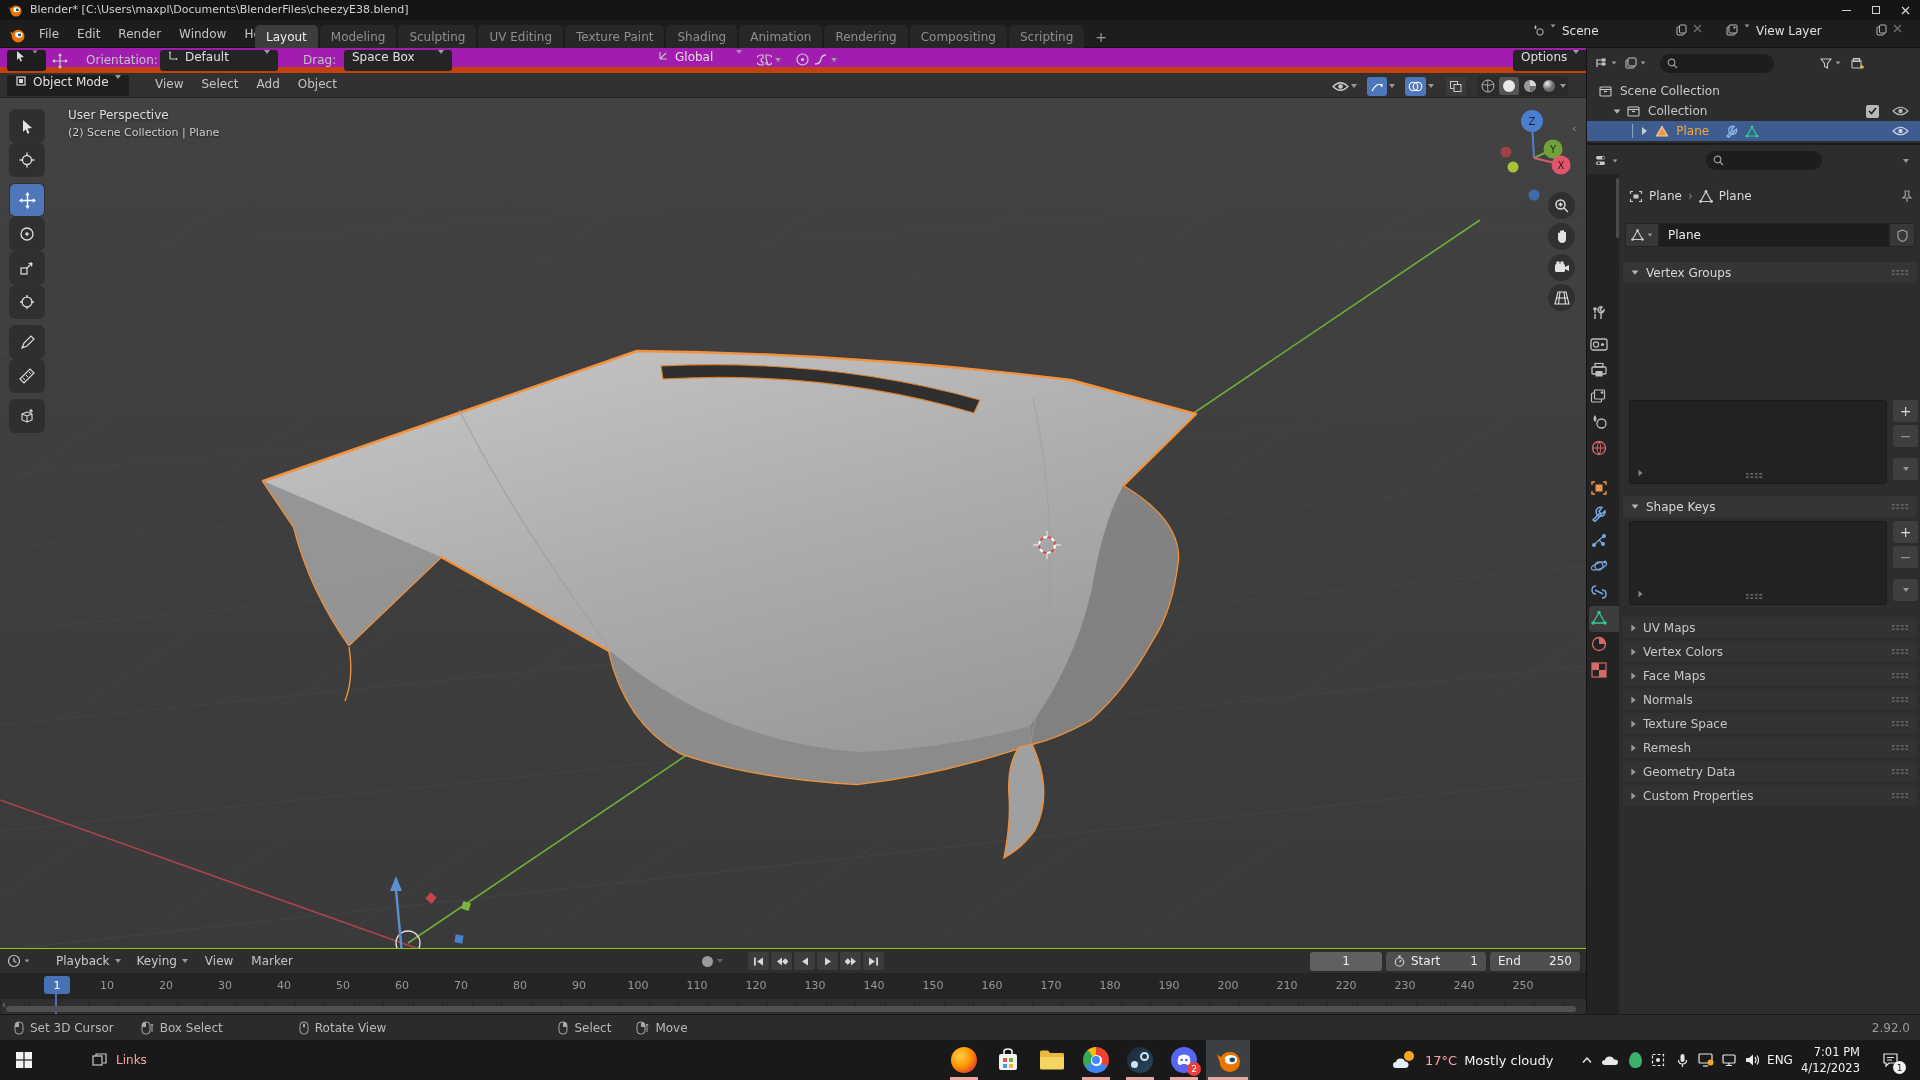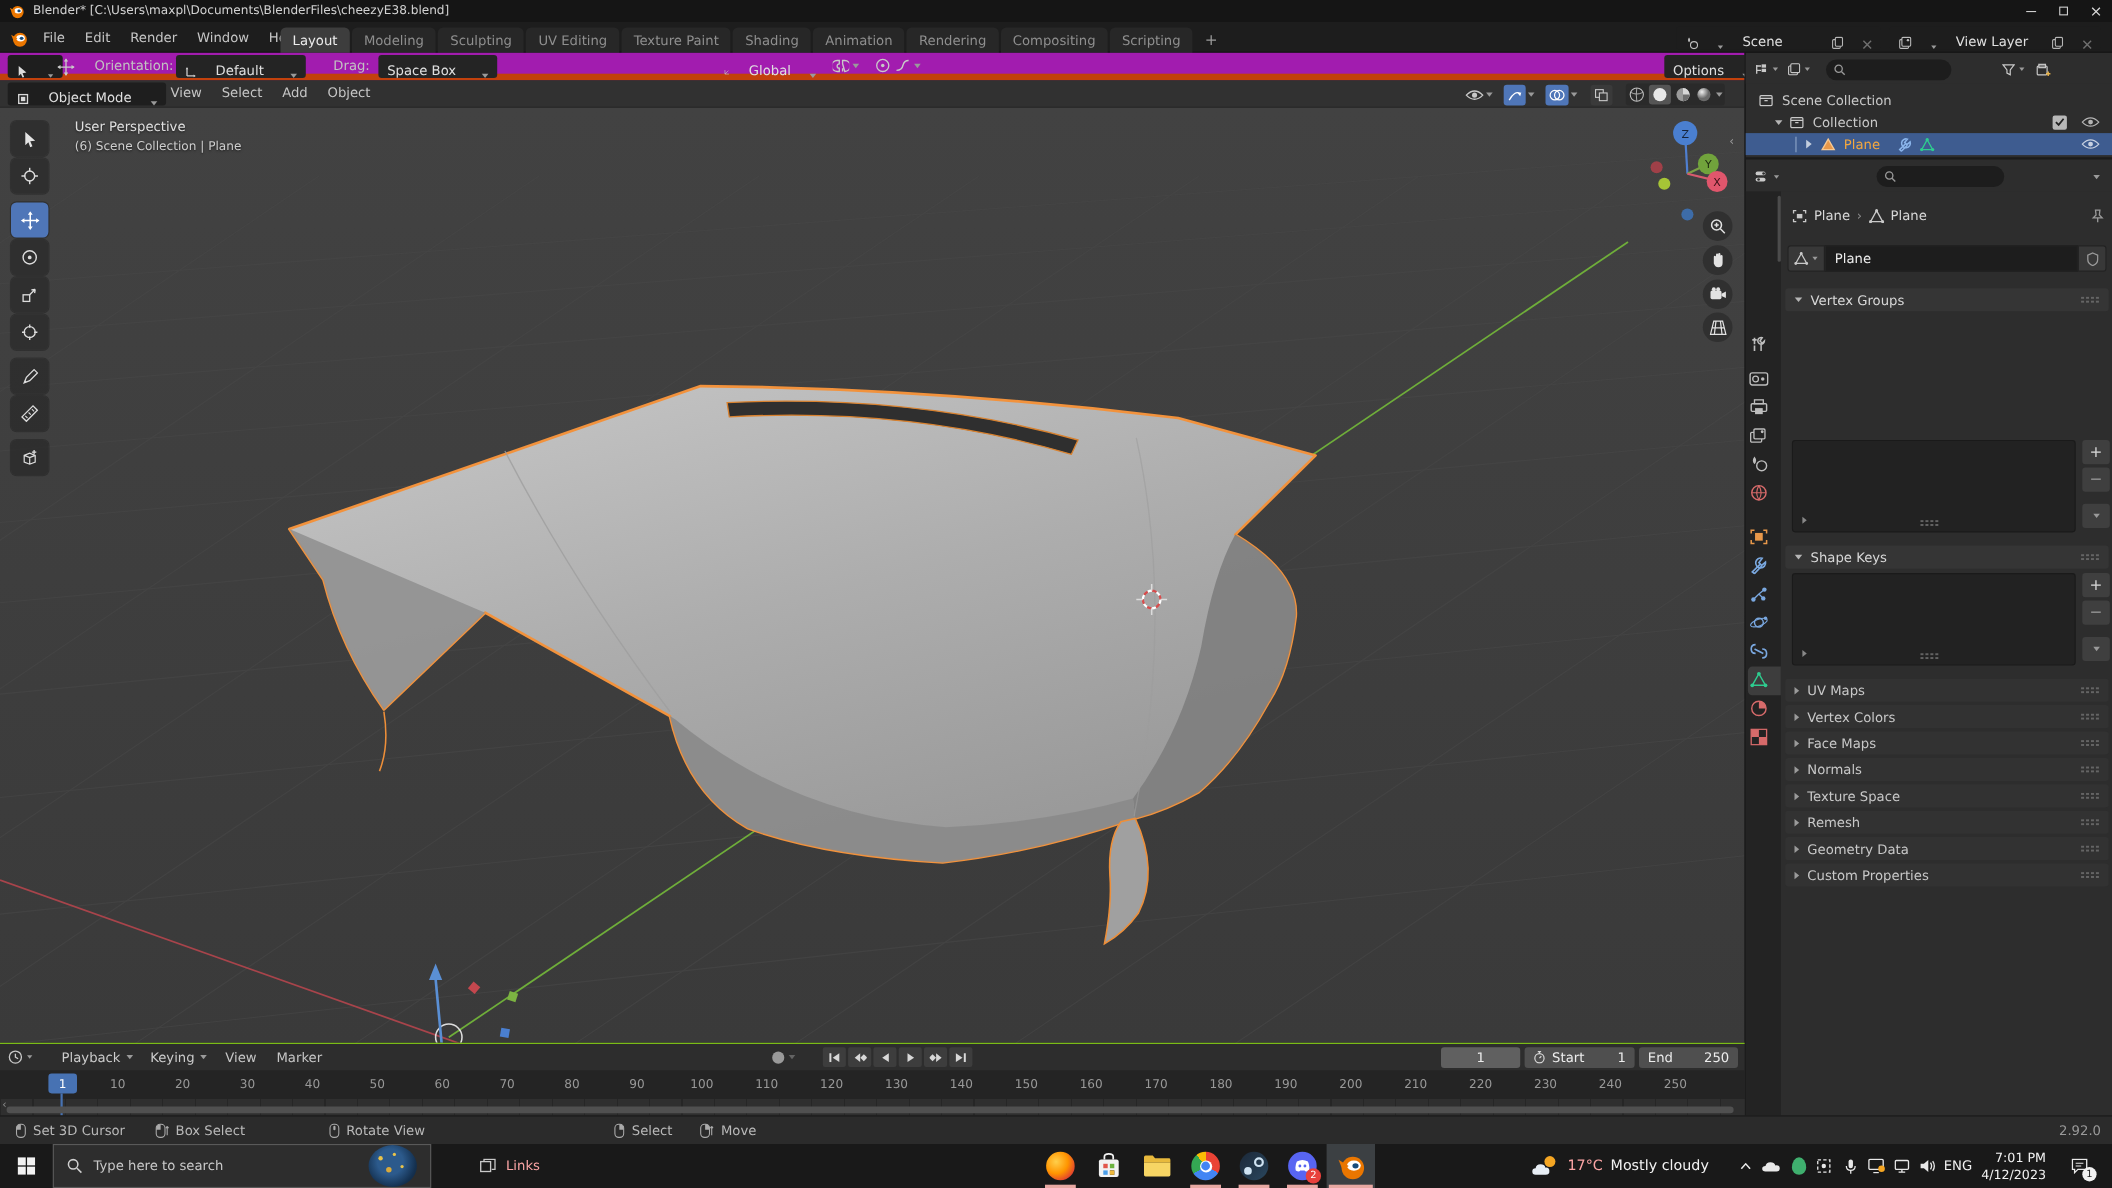--- a/index.html
+++ b/index.html
@@ -5,21 +5,21 @@
 *{box-sizing:border-box;margin:0;padding:0}
 html,body{background:#000}
 .screen{position:relative;width:1920px;height:1080px;overflow:hidden;background:#1d1d1d;
   font-family:"DejaVu Sans",sans-serif;font-size:12px;color:#ccc}
 .a{position:absolute}
 .f{display:flex;align-items:center}
 .chev{width:0;height:0;border-left:3.5px solid transparent;border-right:3.5px solid transparent;border-top:4px solid #9a9a9a;display:inline-block}
 .tri-r{width:0;height:0;border-top:4px solid transparent;border-bottom:4px solid transparent;border-left:5px solid #9a9a9a;display:inline-block}
 .tri-d{width:0;height:0;border-left:4px solid transparent;border-right:4px solid transparent;border-top:5px solid #b5b5b5;display:inline-block}
 .grip{width:18px;height:7px;background:radial-gradient(circle,#6a6a6a 1px,transparent 1.3px);background-size:4.5px 3.5px;opacity:.9}
-.dd{background:#242424;border-radius:3px;height:21px;display:inline-flex;align-items:flex-end;gap:17px;padding:0 8px;color:#e0e0e0;white-space:nowrap}
+.dd{background:#242424;border-radius:3px;height:21px;display:inline-flex;align-items:flex-start;gap:6px;padding:0 8px;color:#e0e0e0;white-space:nowrap}
 .mi{color:#c6c6c6;padding:0 9px;white-space:nowrap}
 .tab{height:23px;display:inline-flex;align-items:center;padding:0 11px;border-radius:5px 5px 0 0;color:#8f8f8f;background:#272727;margin-right:2px;white-space:nowrap}
 .tab.on{background:#3d3d3d;color:#ededed}
 .titlebar{height:20px;background:#151515;color:#d2d2d2;font-size:11px}
 .topbar{top:20px;height:28px;width:1920px;background:#1d1d1d;border-bottom:1px solid #111}
 .toolrow{top:48px;height:25px;width:1586px;background:#a21caf;border-bottom:6px solid #c2410c}
 .vphead{top:73px;height:25px;width:1586px;background:#313131;border-bottom:1px solid #252525}
 .viewport{top:98px;left:0;width:1586px;height:850px;background:linear-gradient(#424242,#3a3a3a)}
 .rightpanel{top:48px;left:1586px;width:334px;height:966px;background:#2d2d2d;border-left:1px solid #141414}
 .timeline{top:948px;left:0;width:1586px;height:66px;background:#2d2d2d;border-top:1px solid #84cc16}
@@ -303,21 +303,21 @@
       </g>
 
       <g>
         <circle cx="1047" cy="447" r="8" fill="none" stroke="#fff" stroke-width="2" stroke-dasharray="4.2 4.2"></circle>
         <circle cx="1047" cy="447" r="8" fill="none" stroke="#d94b4b" stroke-width="2" stroke-dasharray="4.2 4.2" stroke-dashoffset="4.2"></circle>
         <path d="M1047,433 L1047,439 M1047,455 L1047,461 M1033,447 L1039,447 M1055,447 L1061,447" stroke="#dcdcdc" stroke-width="1.4"></path>
       </g>
     </svg>
 
     <div class="a" style="left:68px;top:10px;color:#e0e0e0;text-shadow:0 1px 2px rgba(0,0,0,.6)">User Perspective</div>
-    <div class="a" style="left:68px;top:28px;color:#cfcfcf;font-size:11px;text-shadow:0 1px 2px rgba(0,0,0,.6)">(6) Scene Collection | Plane</div>
+    <div class="a" style="left:68px;top:28px;color:#cfcfcf;font-size:11px;text-shadow:0 1px 2px rgba(0,0,0,.6)">(2) Scene Collection | Plane</div>
 
     <div class="a" style="left:10px;top:12px">
       <div class="tool-btn">
           <svg width="13" height="15" viewBox="0 0 13 15">
             <path d="M2,1 L11,9 L6.5,9.5 L8.5,14 L6.5,14.8 L4.8,10.3 L2,13 Z" fill="#e4e4e4"></path>
           </svg>
         </div>
       <div class="tool-btn">
           <svg width="16" height="16" viewBox="0 0 16 16">
             <circle cx="8" cy="8" r="4.5" fill="none" stroke="#dcdcdc" stroke-width="1.3"></circle>
@@ -896,33 +896,20 @@
 
   <div class="a taskbar f">
     <span class="f" style="width:48px;height:40px;justify-content:center">
       <svg width="16" height="16" viewBox="0 0 16 16">
           <rect x="0" y="0" width="7.4" height="7.4" fill="#f2f2f2"></rect>
           <rect x="8.6" y="0" width="7.4" height="7.4" fill="#f2f2f2"></rect>
           <rect x="0" y="8.6" width="7.4" height="7.4" fill="#f2f2f2"></rect>
           <rect x="8.6" y="8.6" width="7.4" height="7.4" fill="#f2f2f2"></rect>
         </svg>
     </span>
-    <span class="searchbox" style="width:344px">
-      <svg width="14" height="14" viewBox="0 0 14 14">
-          <circle cx="5.5" cy="5.5" r="4.3" fill="none" stroke="#d0d0d0" stroke-width="1.4"></circle>
-          <path d="M9,9 L13,13" stroke="#d0d0d0" stroke-width="1.4"></path>
-        </svg>
-      <span>Type here to search</span>
-      <span style="margin-left:auto;width:44px;height:38px;border-radius:50%;background:radial-gradient(circle at 45% 40%,#2c5a8c 0 35%,#14304f 70%,#0c1f36 100%);position:relative;overflow:hidden">
-        <span style="position:absolute;left:9px;top:10px;width:4px;height:4px;border-radius:50%;background:#e8c34b"></span>
-        <span style="position:absolute;left:22px;top:7px;width:3px;height:3px;border-radius:50%;background:#e8c34b"></span>
-        <span style="position:absolute;left:16px;top:20px;width:5px;height:5px;border-radius:50%;background:#d8a93c"></span>
-        <span style="position:absolute;left:29px;top:18px;width:3px;height:3px;border-radius:50%;background:#e8c34b"></span>
-      </span>
-    </span>
     <span class="f" style="margin-left:44px;gap:9px">
       <svg width="15" height="14" viewBox="0 0 15 14">
           <rect x="1" y="3" width="9" height="9" fill="none" stroke="#c9c9c9" stroke-width="1.2"></rect>
           <path d="M4,3 L4,1 L14,1 L14,10 L11,10" fill="none" stroke="#c9c9c9" stroke-width="1.2"></path>
         </svg>
       <span style="color:#fca5a5">Links</span>
     </span>
 
     <div class="a f" style="left:942px;top:0">
       <span class="appico">

